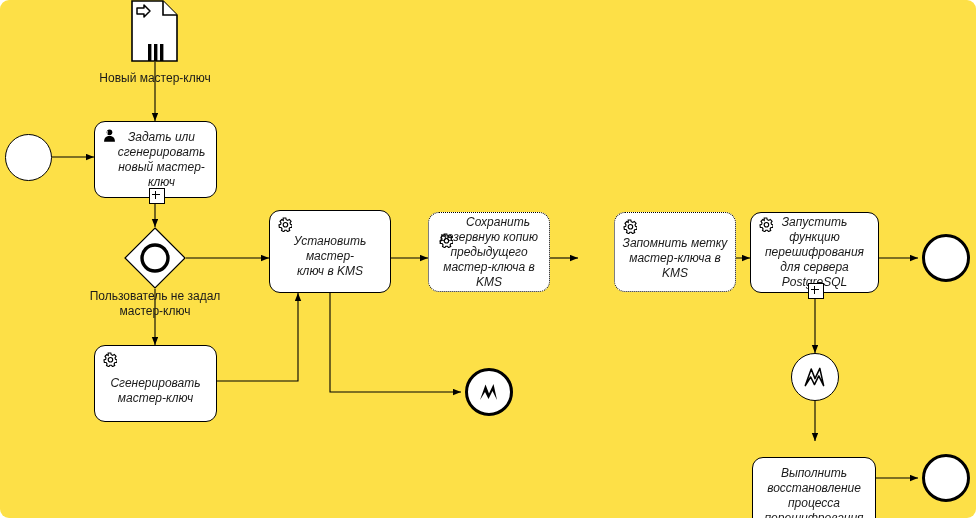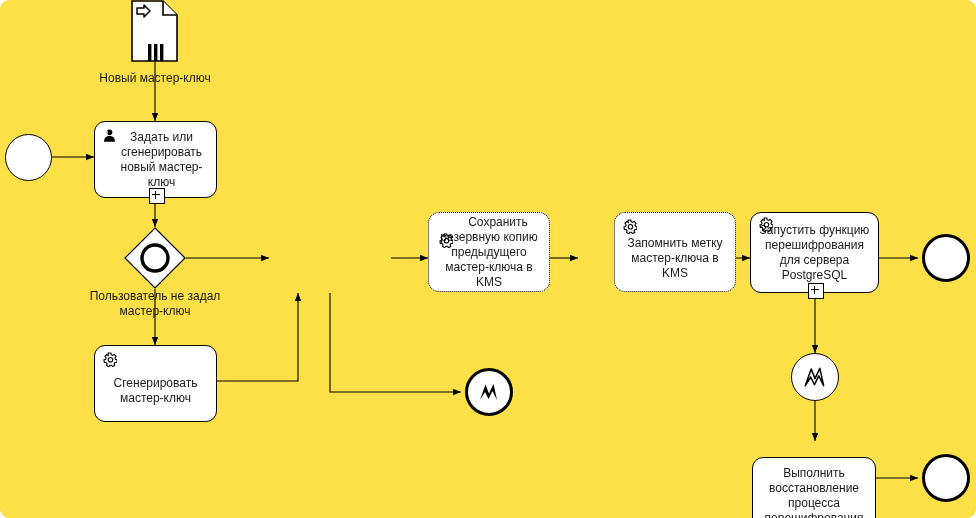--- a/index.html
+++ b/index.html
@@ -20,20 +20,21 @@
   }
   #edges {
     position: absolute;
     left: 0; top: 0;
     width: 976px;
     height: 518px;
   }
   .node {
     position: absolute;
     box-sizing: border-box;
+    font-style: italic;
   }
   
   .task {
     border: 1px solid #000000;
     border-radius: 11px;
     background: #ffffff;
     display: flex;
     align-items: center;
     justify-content: center;
     text-align: center;
@@ -204,20 +205,31 @@
       <path d="M6.6,1 L9.4,1 L9.8,2.9 L11.4,3.6 L13.1,2.6 L15,4.6 L13.9,6.2 L14.4,7.9
                L16.2,8.4 L15.7,11.1 L13.8,11.2 L12.9,12.7 L13.6,14.4 L11.2,15.6 L10,14.1
                L8.3,14.2 L7.2,15.7 L4.8,14.4 L5.4,12.6 L4.4,11.2 L2.5,11.2 L2.1,8.5
                L3.9,7.9 L4.3,6.2 L3.2,4.7 L5.1,2.7 L6.7,3.7 L6.6,1 Z" fill="none" stroke="#000000" stroke-width="1.2"></path>
       <circle cx="9" cy="8.3" r="2.4" fill="none" stroke="#000000" stroke-width="1.2"></circle>
     </svg>
     <div class="label" style="margin-top:14px;">Сгенерировать
 мастер-ключ</div>
   </div>
 
+  <div class="node task" style="left:269px; top:210px; width:122px; height:83px;">
+    <svg class="task-icon" viewBox="0 0 16 16" xmlns="http://www.w3.org/2000/svg">
+      <path d="M6.6,1 L9.4,1 L9.8,2.9 L11.4,3.6 L13.1,2.6 L15,4.6 L13.9,6.2 L14.4,7.9
+               L16.2,8.4 L15.7,11.1 L13.8,11.2 L12.9,12.7 L13.6,14.4 L11.2,15.6 L10,14.1
+               L8.3,14.2 L7.2,15.7 L4.8,14.4 L5.4,12.6 L4.4,11.2 L2.5,11.2 L2.1,8.5
+               L3.9,7.9 L4.3,6.2 L3.2,4.7 L5.1,2.7 L6.7,3.7 L6.6,1 Z" fill="none" stroke="#000000" stroke-width="1.2"></path>
+      <circle cx="9" cy="8.3" r="2.4" fill="none" stroke="#000000" stroke-width="1.2"></circle>
+    </svg>
+    <div class="label" style="margin-top:10px;">Установить мастер-
+ключ в KMS</div>
+  </div>
 
   <div class="node task dotted" style="left:428px; top:212px; width:122px; height:80px;">
     <svg class="task-icon inline" viewBox="0 0 16 16" xmlns="http://www.w3.org/2000/svg">
       <path d="M6.6,1 L9.4,1 L9.8,2.9 L11.4,3.6 L13.1,2.6 L15,4.6 L13.9,6.2 L14.4,7.9
                L16.2,8.4 L15.7,11.1 L13.8,11.2 L12.9,12.7 L13.6,14.4 L11.2,15.6 L10,14.1
                L8.3,14.2 L7.2,15.7 L4.8,14.4 L5.4,12.6 L4.4,11.2 L2.5,11.2 L2.1,8.5
                L3.9,7.9 L4.3,6.2 L3.2,4.7 L5.1,2.7 L6.7,3.7 L6.6,1 Z" fill="none" stroke="#000000" stroke-width="1.2"></path>
       <circle cx="9" cy="8.3" r="2.4" fill="none" stroke="#000000" stroke-width="1.2"></circle>
     </svg>
     <div class="label" style="text-indent:18px;">Сохранить

